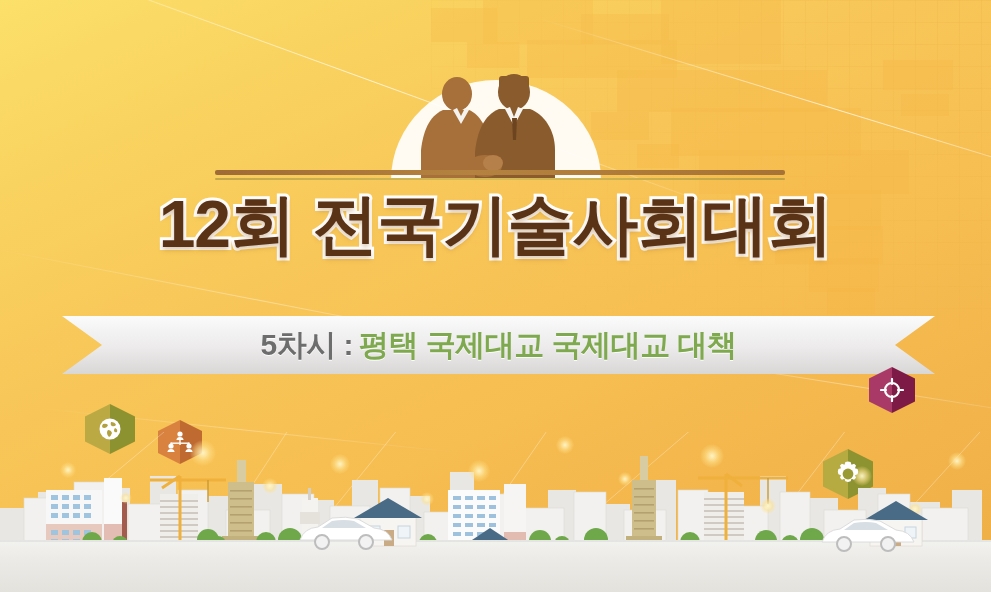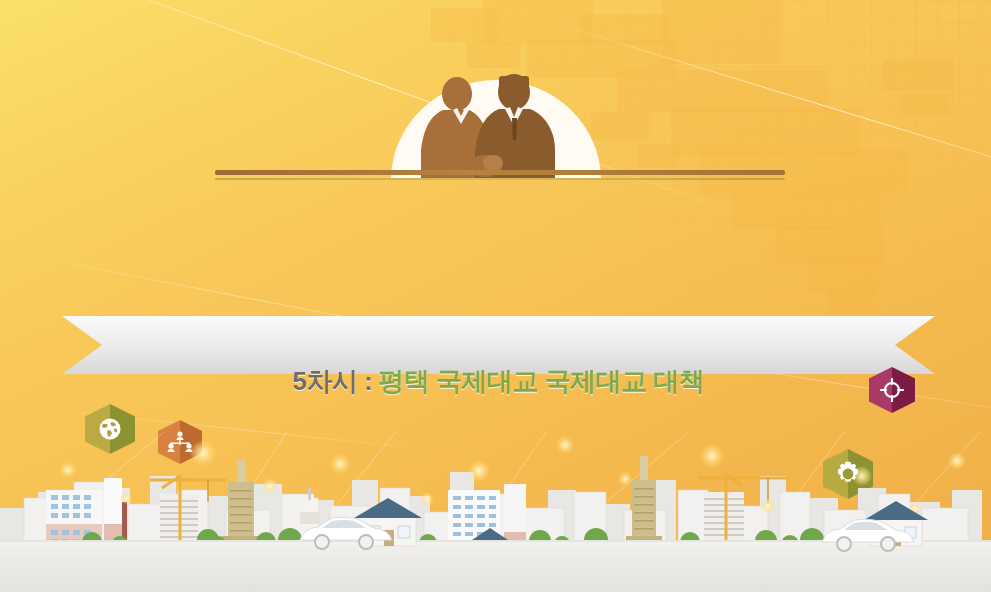--- a/index.html
+++ b/index.html
@@ -54,23 +54,22 @@
   .ribbon{
     position:absolute;left:62px;top:316px;width:873px;height:58px;
     background:linear-gradient(180deg,#fbfbfb 0%,#eceaea 55%,#d9d7d6 100%);
     -webkit-clip-path:polygon(0 0,873px 0,873px 58px,833px 29px,873px 0,873px 58px,0 58px,40px 29px);
             clip-path:polygon(0 0, 873px 0, 833px 29px, 873px 58px, 0 58px, 40px 29px);
     filter:drop-shadow(0 4px 5px rgba(140,90,30,.33));
   }
   .ribbon-text{
     position:absolute;left:62px;top:316px;width:873px;height:58px;
     display:flex;align-items:center;justify-content:center;
-    font-size:26px;font-weight:700;letter-spacing:-.5px;
+    font-size:30px;font-weight:700;letter-spacing:-.5px;
     text-shadow:0 1px 0 rgba(255,255,255,.85);
-    margin-top:36px;
   }
   .rt-prefix{color:#6d6d6d;margin-right:6px;}
   .rt-main{color:#7fa94f;}
 
   
   .hex{
     position:absolute;display:flex;align-items:center;justify-content:center;
   }
   .hex .shape{
     position:absolute;inset:0;
@@ -141,20 +140,21 @@
       <ellipse cx="104" cy="104" rx="17" ry="11" fill="#a7703a"></ellipse>
       <ellipse cx="112" cy="101" rx="10" ry="8" fill="#b5804a"></ellipse>
     </svg>
   </div>
 
   <div class="rules">
     <div class="rule-top"></div>
     <div class="rule-bot"></div>
   </div>
 
+  <div class="title">12회 전국기술사회대회</div>
 
   <div class="hex" style="left:869px;top:367px;width:46px;height:46px;z-index:2;">
     <div class="shape" style="background:linear-gradient(90deg,#a93a68 0 50%,#7d1a45 50% 100%);"></div>
     <svg width="24" height="24" viewBox="0 0 24 24">
       <circle cx="12" cy="12" r="7" fill="none" stroke="#fff" stroke-width="2.2"></circle>
       <path d="M12 1 v5 M12 18 v5 M1 12 h5 M18 12 h5" stroke="#fff" stroke-width="2.2" stroke-linecap="round"></path>
     </svg>
   </div>
 
   <div class="ribbon"></div>

